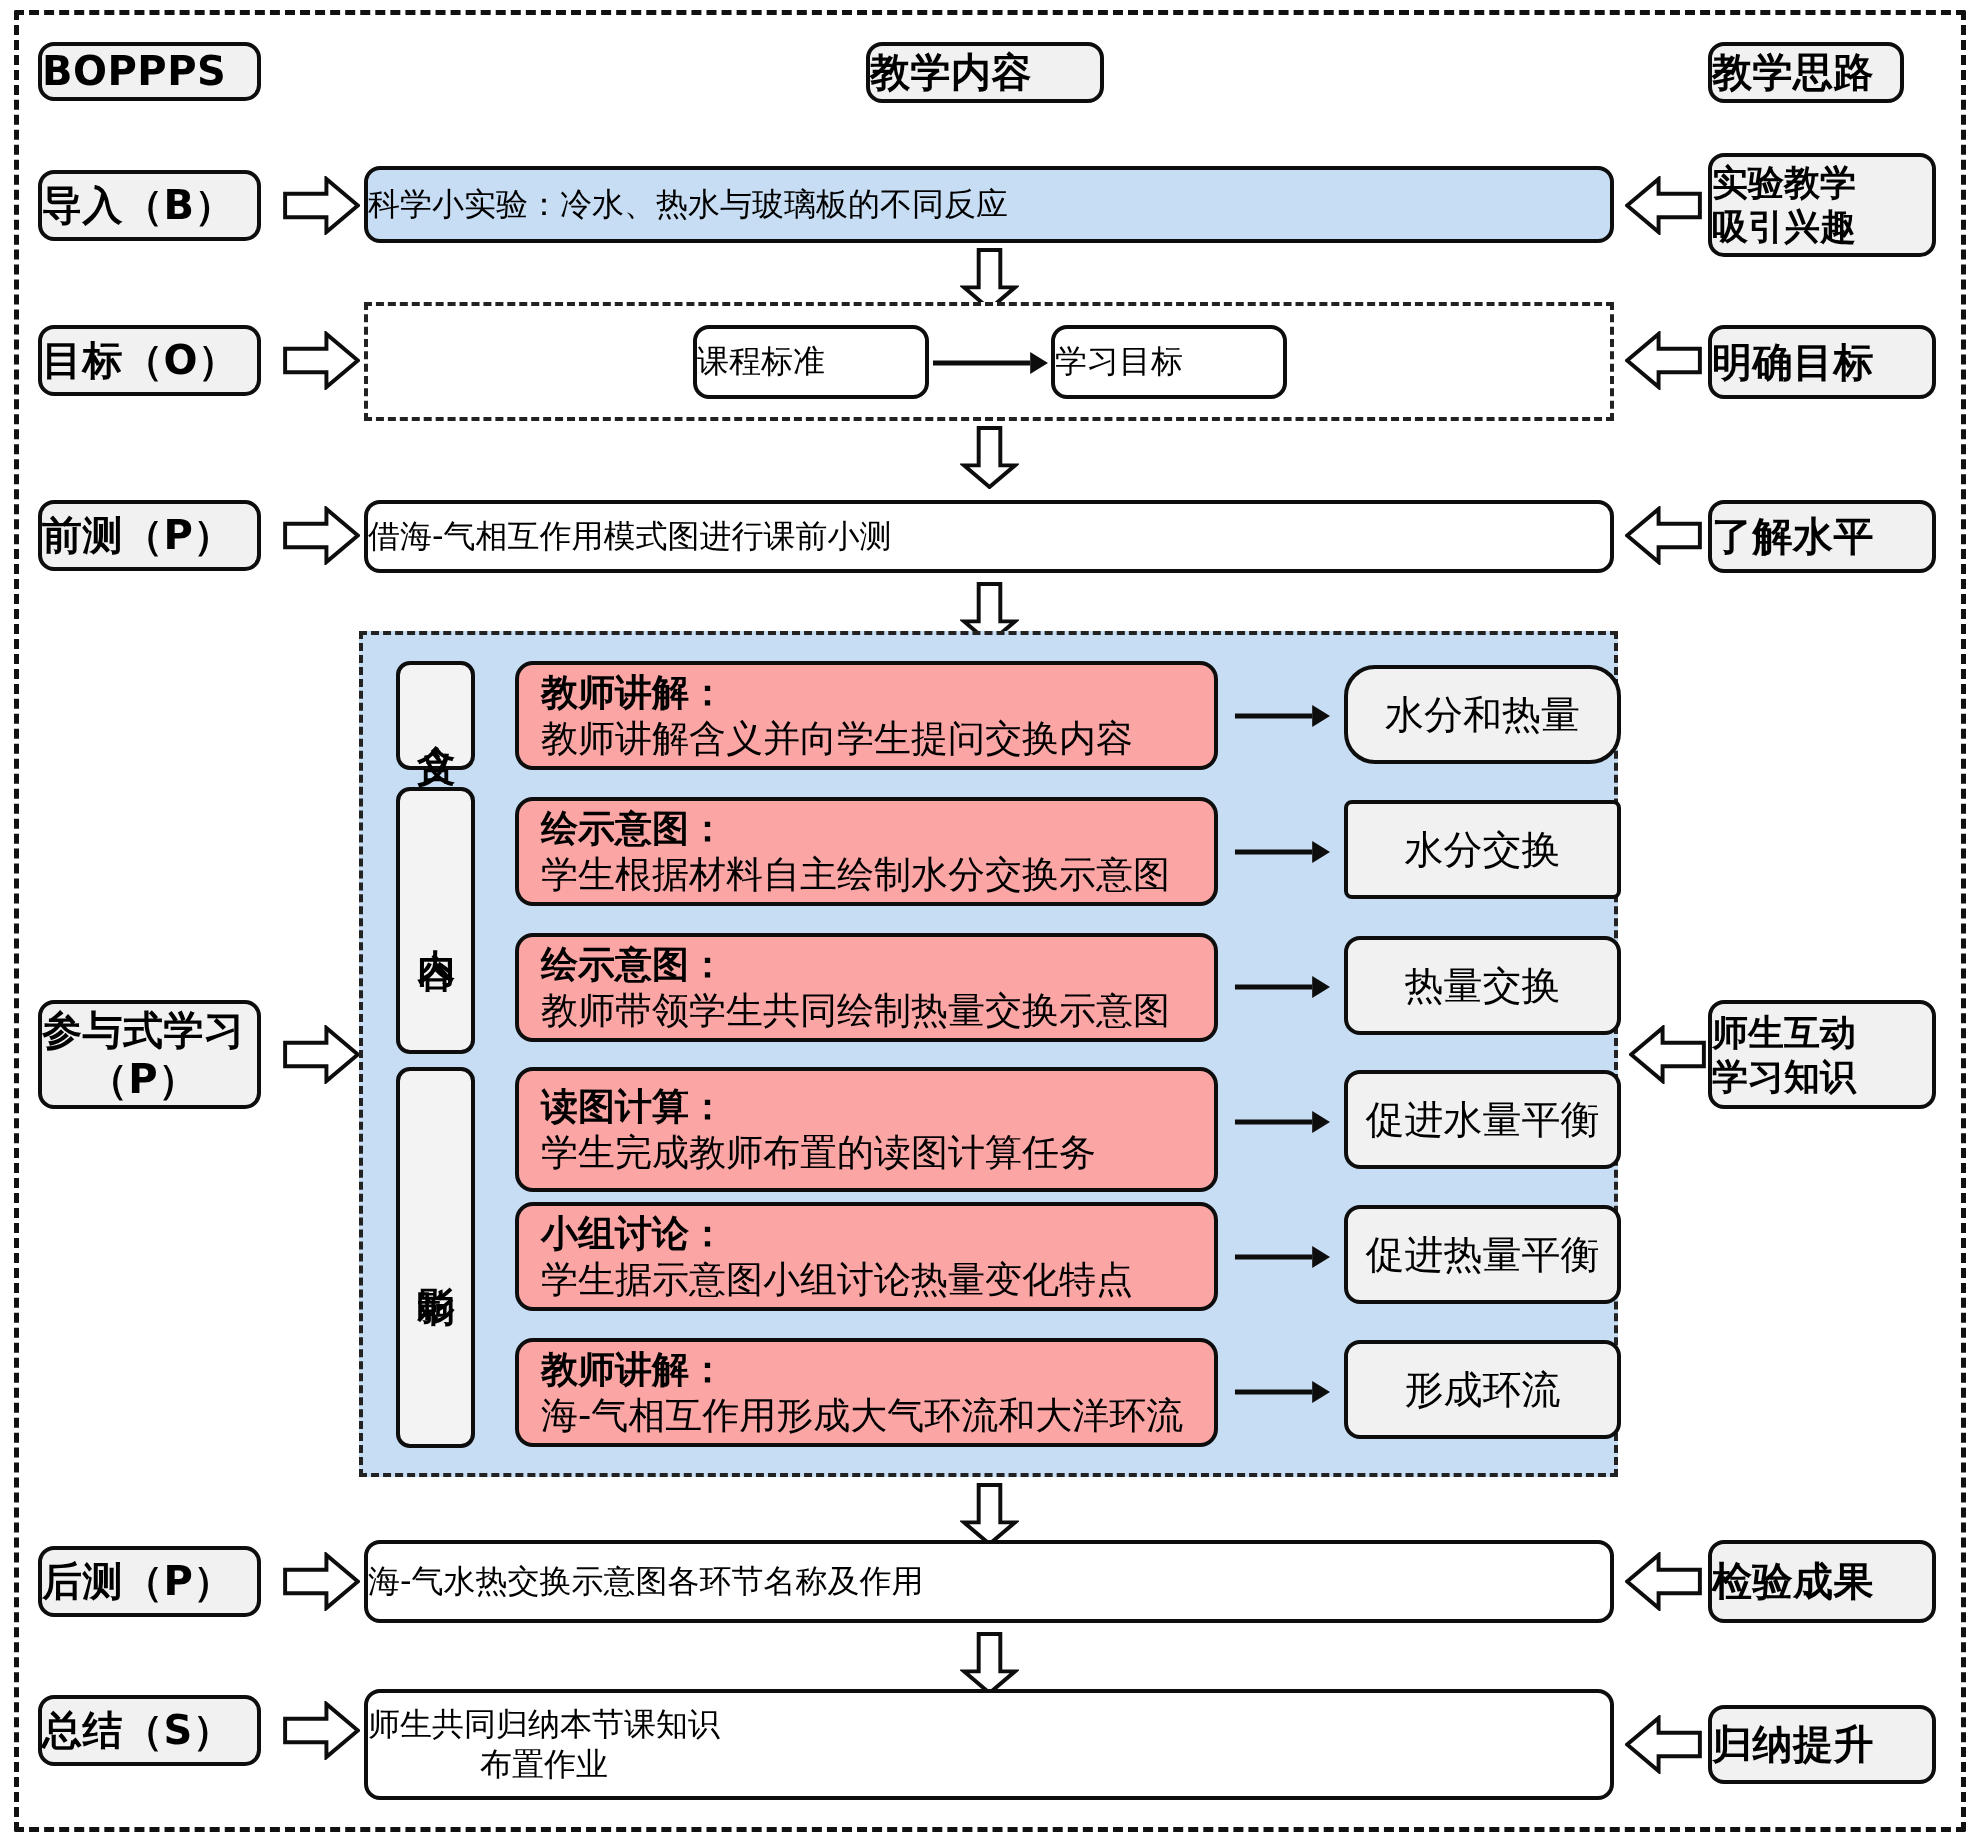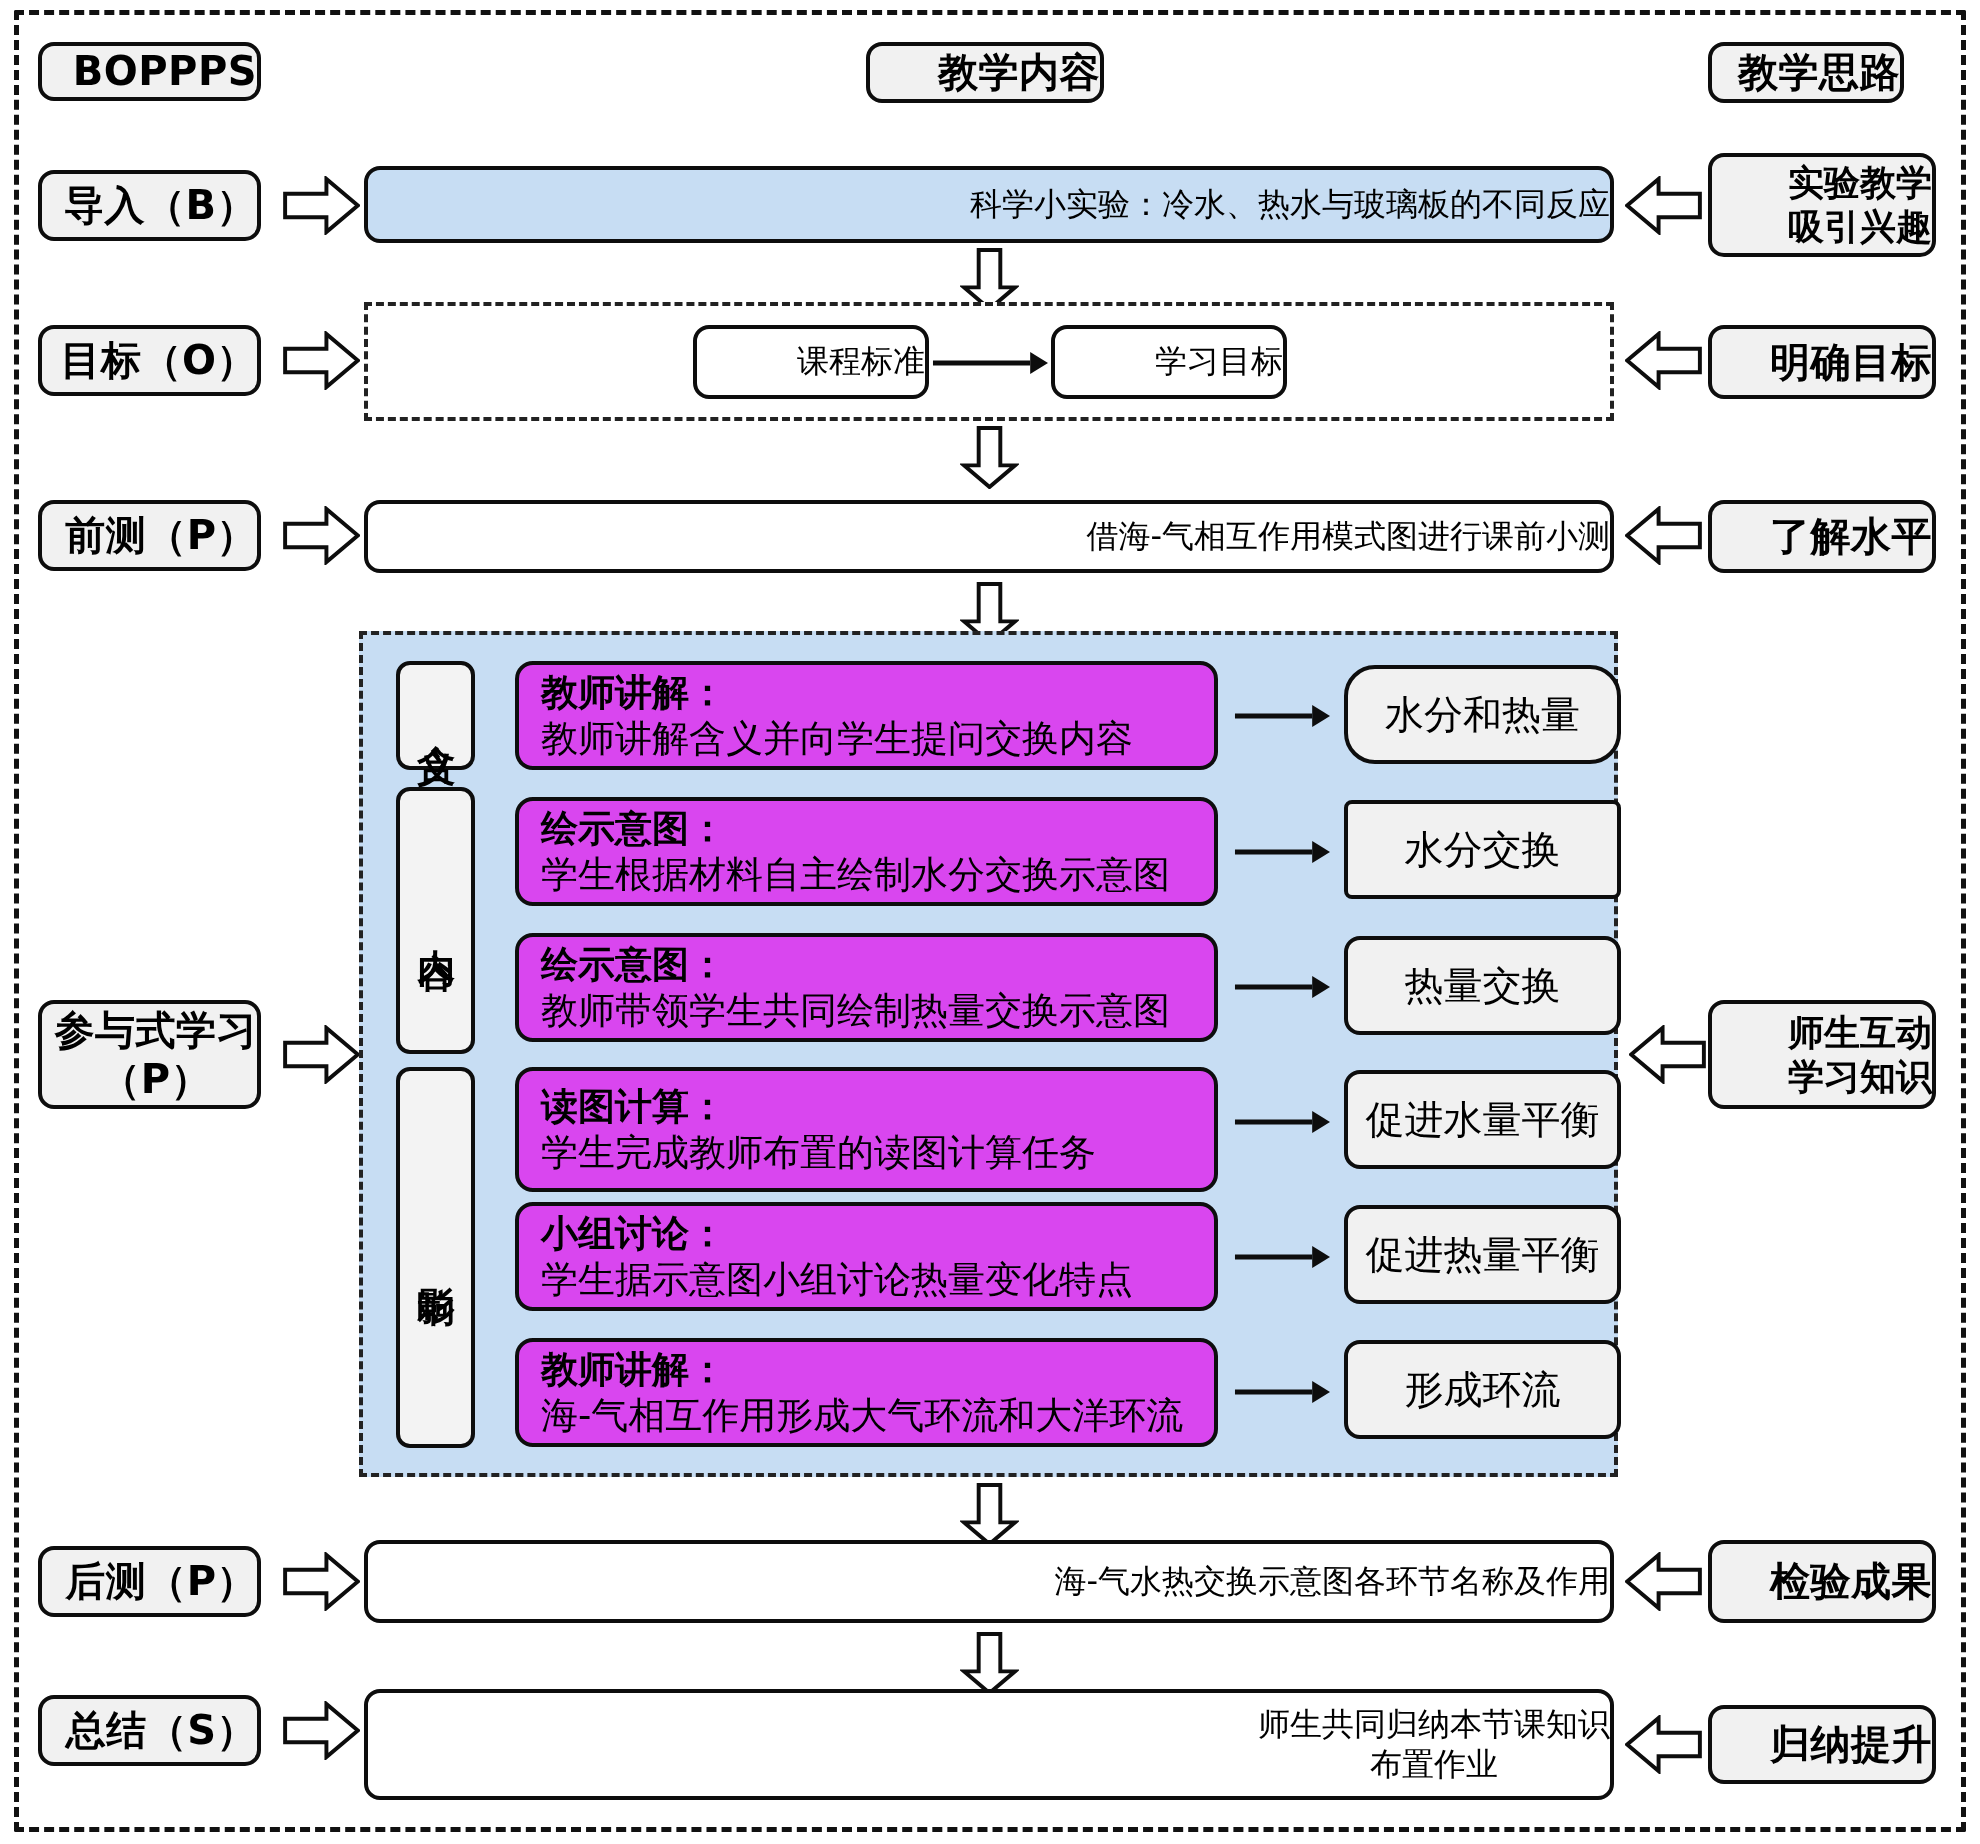--- a/index.html
+++ b/index.html
@@ -35,21 +35,21 @@
   }
 
   
   .box {
     position: absolute;
     box-sizing: border-box;
     border: 4px solid #0d0d0d;
     border-radius: 16px;
     display: flex;
     align-items: center;
-    justify-content: flex-end;
+    justify-content: flex-start;
     text-align: center;
     line-height: 1.22;
     white-space: pre-line;
   }
   .gray   { background: #f1f1f1; }
   .white  { background: #ffffff; }
   .blue   { background: #c7ddf3; }
 
   .lbl    { font-size: 40px; font-weight: 600; letter-spacing: 0.5px; }
   .lbl-sm { font-size: 36px; font-weight: 600; }
@@ -98,21 +98,21 @@
     line-height: 1.15;
     letter-spacing: 2px;
   }
 
   
   .act-box {
     position: absolute;
     box-sizing: border-box;
     border: 4px solid #0d0d0d;
     border-radius: 18px;
-    background: #d946ef;
+    background: #fca5a5;
     padding: 8px 0 8px 22px;
     display: flex;
     flex-direction: column;
     justify-content: center;
   }
   .act-title { font-size: 37px; font-weight: bold; line-height: 1.24; }
   .act-desc  { font-size: 37px; font-weight: 500; line-height: 1.24; }
 
   
   .out-box {

